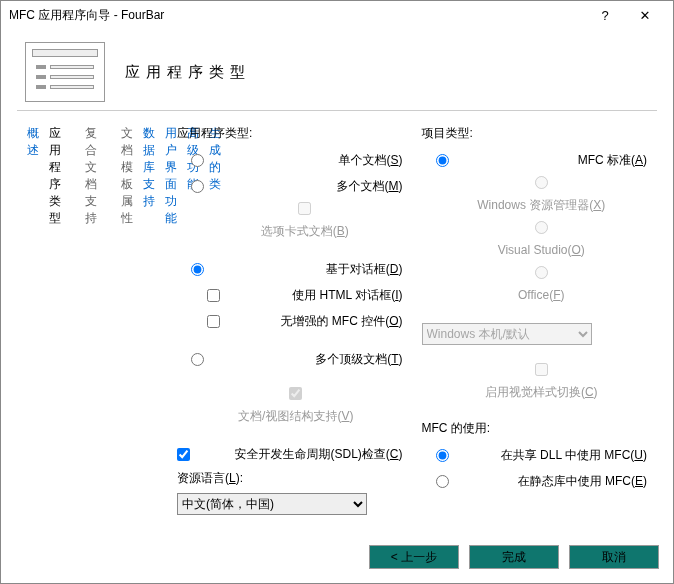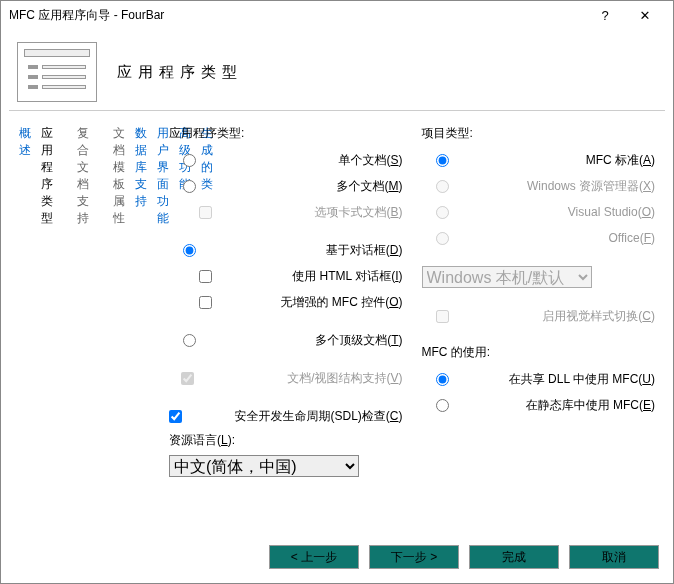--- a/index.html
+++ b/index.html
@@ -24,21 +24,21 @@
     align-items: center;
     padding: 6px 8px;
     font-size: 12px;
   }
   .titlebar .title { flex: 1; }
   .titlebar .btn { width: 40px; text-align: center; font-size: 13px; color: #000; }
   .content {
     flex: 1;
     display: flex;
     flex-direction: column;
-    padding: 0 8px;
+    padding: 0 16px;
   }
   .header-area {
     display: flex;
     align-items: center;
     padding: 12px 8px 8px 8px;
     gap: 20px;
   }
   .header-icon {
     width: 80px;
     height: 60px;
@@ -77,26 +77,26 @@
   .group-label { margin-bottom: 2px; }
   .radio-line, .check-line {
     display: flex;
     align-items: center;
     gap: 6px;
     margin-left: 14px;
     line-height: 20px;
     justify-content: space-between;
   }
   .check-line.deep { margin-left: 30px; }
-  .disabled { color: #9a9a9a; }
+  .disabled { color: #9a9a9a; flex-direction: column; }
   .underline-key { text-decoration: underline; }
   input[type=radio], input[type=checkbox] { margin:0; }
   select {
     font-family: inherit;
-    font-size: 16px;
+    font-size: 12px;
     height: 22px;
     border: 1px solid #888;
   }
   .lang-select { width: 190px; margin-left: 0; }
   .vis-select { width: 170px; margin-left: 0; }
   .button-bar {
     display: flex;
     justify-content: flex-end;
     gap: 10px;
     padding: 10px 14px 14px 14px;
@@ -247,17 +247,16 @@
             <input type="radio" name="mfcuse" style="">
             <span><span>在静态库中使用 MFC(</span><span class="underline-key">E</span><span>)</span></span>
           </label>
         </div>
       </div>
     </div>
   </div>
 
   <div class="button-bar">
     <button>&lt; 上一步</button>
-    <button>下一步 &gt;</button>
     <button>完成</button>
     <button>取消</button>
   </div>
 </div>
 
 </body></html>

